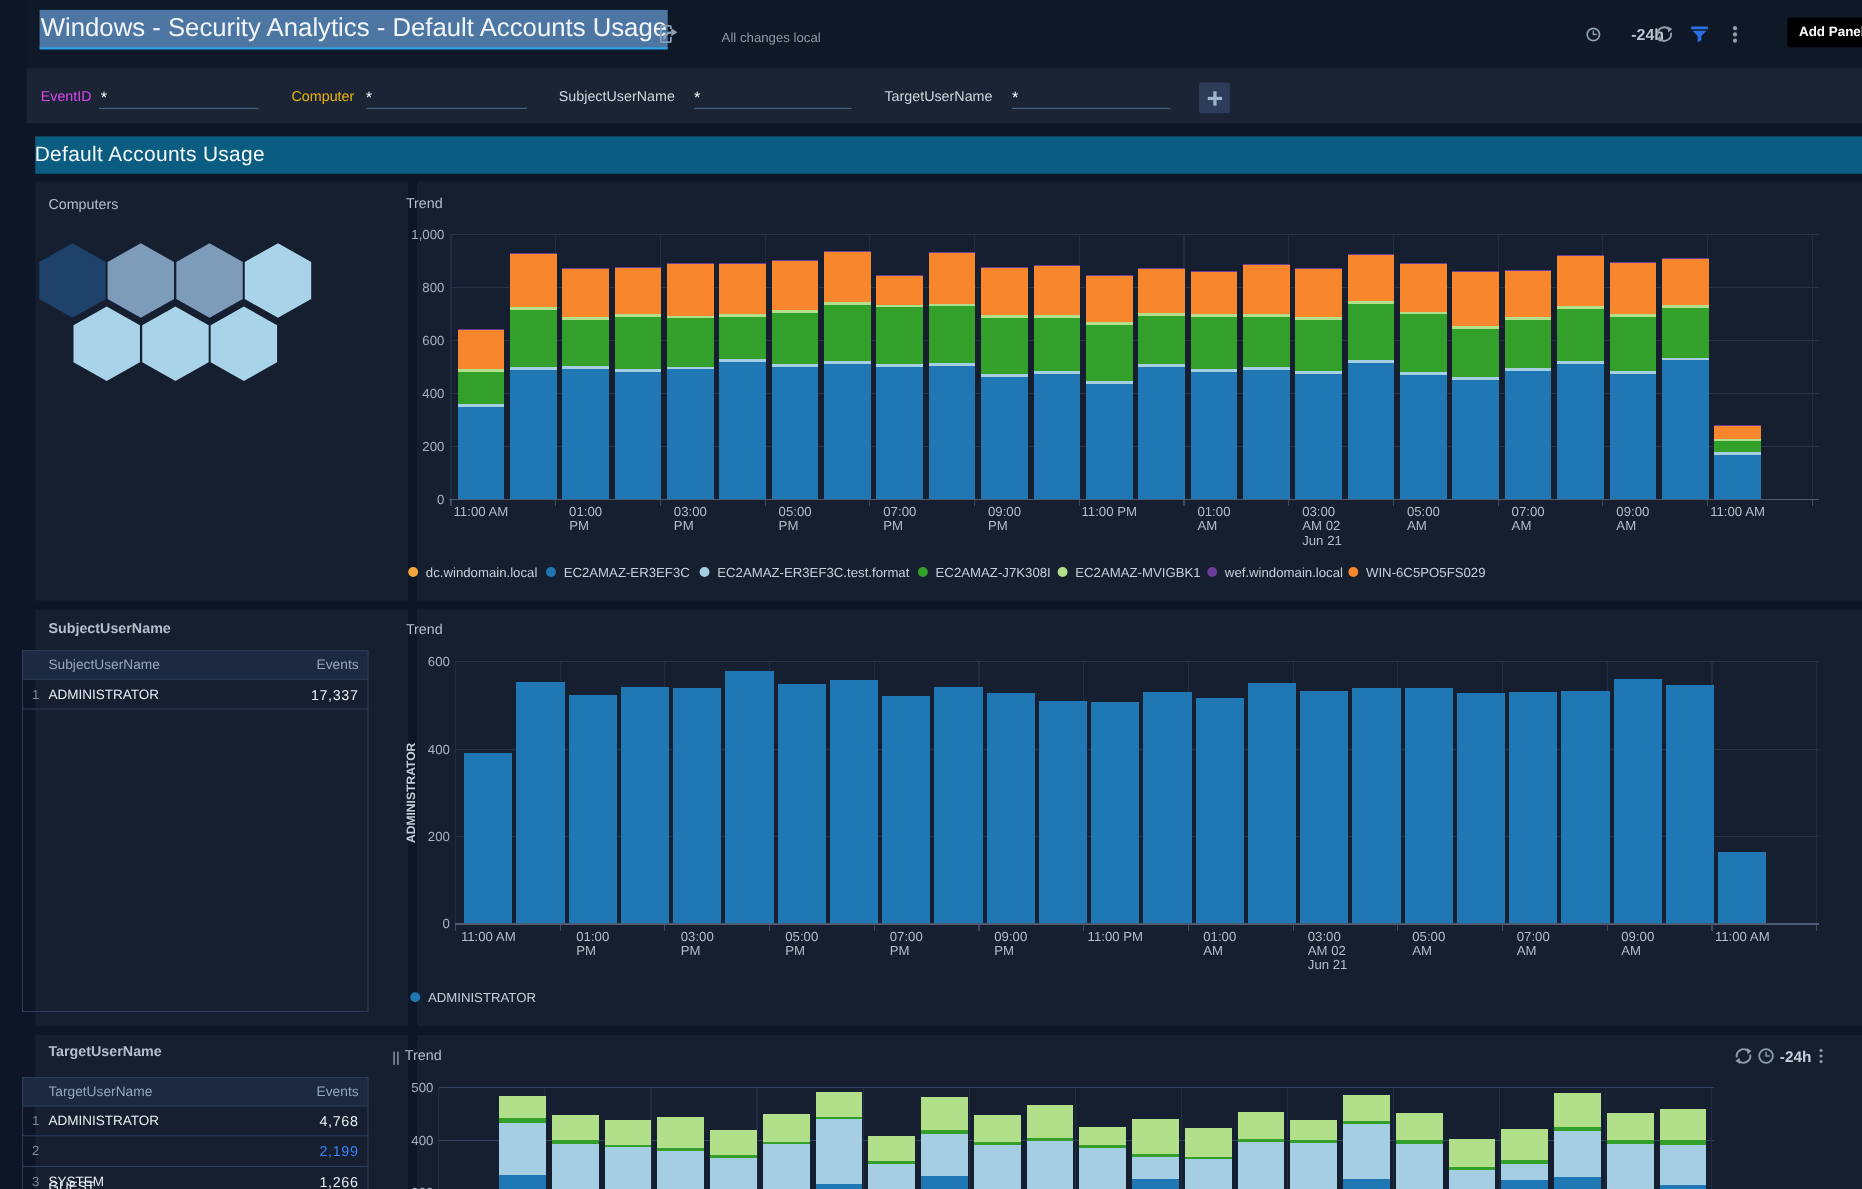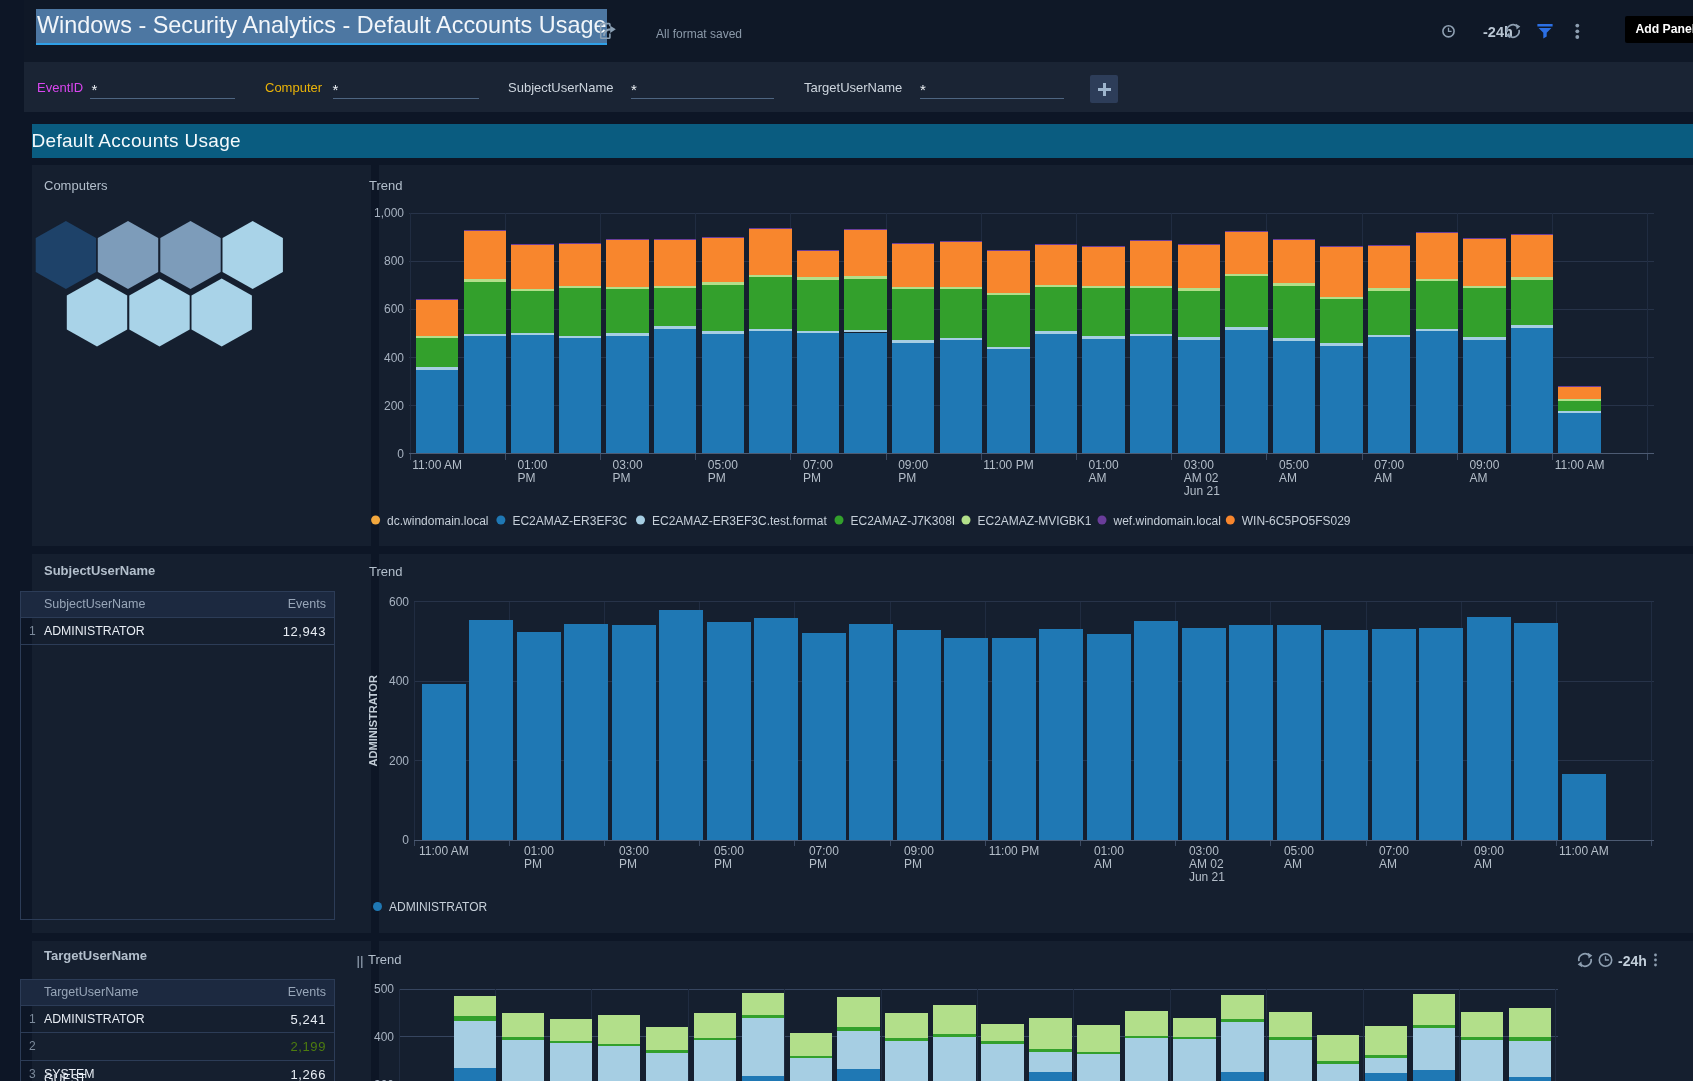--- a/index.html
+++ b/index.html
@@ -4,21 +4,21 @@
 html,body { width:1693px; height:1081px; background:#0d1626; font-family:"Liberation Sans", sans-serif; overflow:hidden; }
 .abs { position:absolute;margin-left:24px; }
 </style></head>
 <body>
 <div class="abs" style="left:0;top:0;width:1693px;height:62px;background:#0f1827"></div>
 <div class="abs" style="left:0;top:62px;width:1693px;height:50px;background:#1a2434"></div>
 
 <div class="abs" style="left:11.5px;top:9px;width:571.5px;height:34.5px;background:#4d77a2"></div>
 <div class="abs" style="left:11.5px;top:42.8px;width:571.5px;height:2.4px;background:#2fa0e8"></div>
 <div class="abs" style="left:13px;top:12px;font-size:23.4px;color:#f2f6fa;white-space:nowrap">Windows - Security Analytics - Default Accounts Usage</div>
-<div class="abs" style="left:632px;top:26.5px;font-size:12px;color:#8b99a9">All format saved</div>
+<div class="abs" style="left:632px;top:26.5px;font-size:12px;color:#8b99a9">All changes local</div>
 <div class="abs" style="left:1459px;top:24px;font-size:14.5px;font-weight:600;color:#bac6d3">-24h</div>
 <div class="abs" style="left:1601px;top:15.5px;width:80.5px;height:27.5px;background:#000000;border-radius:2px;color:#fff;font-size:12.2px;font-weight:600;text-align:center;line-height:27.5px">Add Panel</div>
 <svg style="position:absolute;left:0;top:0" width="1693" height="62" viewBox="0 0 1693 62" font-family="Liberation Sans, sans-serif">
     <g stroke="#8ba0b4" fill="none" stroke-width="1.6">
       <path d="M 609.9,26.3 L 609.9,24.5 Q 609.9,23.6 609,23.6 L 601.6,23.6 Q 600.7,23.6 600.7,24.5 L 600.7,37.4 Q 600.7,38.3 601.6,38.3 L 609,38.3 Q 609.9,38.3 609.9,37.4 L 609.9,33.4"></path>
       <path d="M 603.8,35.8 Q 604.5,29.5 610.6,29.4" stroke-width="2.1"></path>
       <path d="M 610.2,25.7 L 615.8,29.3 L 610.2,32.9 Z" fill="#8ba0b4" stroke="none"></path>
     </g>
     <g transform="translate(1448.5 31.3)" stroke="#8e9fb1" fill="none" stroke-width="1.6">
       <circle cx="0" cy="0" r="5.6"></circle>
@@ -514,28 +514,28 @@
     <circle cx="1300.5" cy="14.0" r="1.4" fill="#8e9fb1"></circle>
     <circle cx="1300.5" cy="19.0" r="1.4" fill="#8e9fb1"></circle>
     <circle cx="1300.5" cy="24.0" r="1.4" fill="#8e9fb1"></circle>
   </svg>
 <div style="position:absolute;left:20px;top:591px;width:315px;height:26.5px;background:#1c2940;border:1px solid #2c3c57;box-sizing:border-box"></div>
 <div style="position:absolute;left:44px;top:591px;height:26.5px;line-height:26.5px;font-size:12.5px;color:#98a6b8">SubjectUserName</div>
 <div style="position:absolute;left:20px;top:591px;width:306px;height:26.5px;line-height:26.5px;font-size:12.5px;color:#98a6b8;text-align:right">Events</div>
 <div style="position:absolute;left:20px;top:617.5px;width:315px;height:27.5px;border-left:1px solid #2c3c57;border-right:1px solid #2c3c57;border-bottom:1px solid #2c3c57;box-sizing:border-box"></div>
 <div style="position:absolute;left:29px;top:617.5px;height:27.5px;line-height:27.5px;font-size:12px;color:#7c8a9b">1</div>
 <div style="position:absolute;left:44px;top:617.5px;height:27.5px;line-height:27.5px;font-size:12.3px;color:#e8edf4">ADMINISTRATOR</div>
-<div style="position:absolute;left:20px;top:617.5px;width:306px;height:27.5px;line-height:27.5px;font-size:13px;color:#e8edf4;text-align:right;letter-spacing:0.6px">12,943</div>
+<div style="position:absolute;left:20px;top:617.5px;width:306px;height:27.5px;line-height:27.5px;font-size:13px;color:#e8edf4;text-align:right;letter-spacing:0.6px">17,337</div>
 <div style="position:absolute;left:20px;top:645.0px;width:315px;height:275.0px;border-left:1px solid #2c3c57;border-right:1px solid #2c3c57;border-bottom:1px solid #2c3c57;box-sizing:border-box"></div>
 <div style="position:absolute;left:20px;top:979px;width:315px;height:26.5px;background:#1c2940;border:1px solid #2c3c57;box-sizing:border-box"></div>
 <div style="position:absolute;left:44px;top:979px;height:26.5px;line-height:26.5px;font-size:12.5px;color:#98a6b8">TargetUserName</div>
 <div style="position:absolute;left:20px;top:979px;width:306px;height:26.5px;line-height:26.5px;font-size:12.5px;color:#98a6b8;text-align:right">Events</div>
 <div style="position:absolute;left:20px;top:1005.5px;width:315px;height:27.5px;border-left:1px solid #2c3c57;border-right:1px solid #2c3c57;border-bottom:1px solid #2c3c57;box-sizing:border-box"></div>
 <div style="position:absolute;left:29px;top:1005.5px;height:27.5px;line-height:27.5px;font-size:12px;color:#7c8a9b">1</div>
 <div style="position:absolute;left:44px;top:1005.5px;height:27.5px;line-height:27.5px;font-size:12.3px;color:#e8edf4">ADMINISTRATOR</div>
-<div style="position:absolute;left:20px;top:1005.5px;width:306px;height:27.5px;line-height:27.5px;font-size:13px;color:#e8edf4;text-align:right;letter-spacing:0.6px">5,241</div>
+<div style="position:absolute;left:20px;top:1005.5px;width:306px;height:27.5px;line-height:27.5px;font-size:13px;color:#e8edf4;text-align:right;letter-spacing:0.6px">4,768</div>
 <div style="position:absolute;left:20px;top:1033.0px;width:315px;height:27.5px;border-left:1px solid #2c3c57;border-right:1px solid #2c3c57;border-bottom:1px solid #2c3c57;box-sizing:border-box"></div>
 <div style="position:absolute;left:29px;top:1033.0px;height:27.5px;line-height:27.5px;font-size:12px;color:#7c8a9b">2</div>
 <div style="position:absolute;left:44px;top:1066px;height:27.5px;line-height:27.5px;font-size:12.3px;color:#e8edf4">GUEST</div>
-<div style="position:absolute;left:20px;top:1033.0px;width:306px;height:27.5px;line-height:27.5px;font-size:13px;color:#4d7c0f;text-align:right;letter-spacing:0.6px">2,199</div>
+<div style="position:absolute;left:20px;top:1033.0px;width:306px;height:27.5px;line-height:27.5px;font-size:13px;color:#3b82f6;text-align:right;letter-spacing:0.6px">2,199</div>
 <div style="position:absolute;left:20px;top:1060.5px;width:315px;height:27.5px;border-left:1px solid #2c3c57;border-right:1px solid #2c3c57;border-bottom:1px solid #2c3c57;box-sizing:border-box"></div>
 <div style="position:absolute;left:29px;top:1060.5px;height:27.5px;line-height:27.5px;font-size:12px;color:#7c8a9b">3</div>
 <div style="position:absolute;left:44px;top:1060.5px;height:27.5px;line-height:27.5px;font-size:12.3px;color:#e8edf4">SYSTEM</div>
 <div style="position:absolute;left:20px;top:1060.5px;width:306px;height:27.5px;line-height:27.5px;font-size:13px;color:#e8edf4;text-align:right;letter-spacing:0.6px">1,266</div>
 </body></html>

